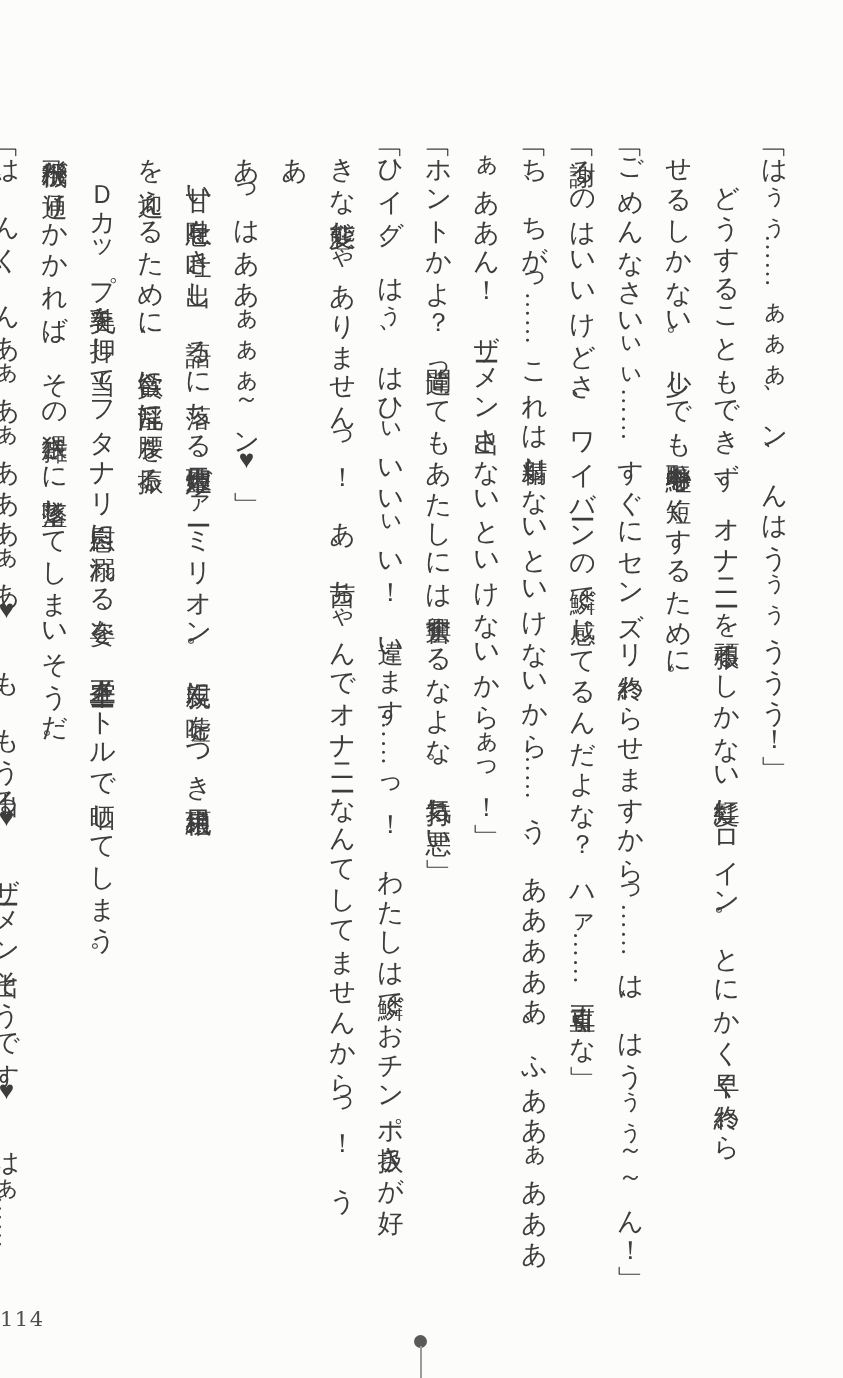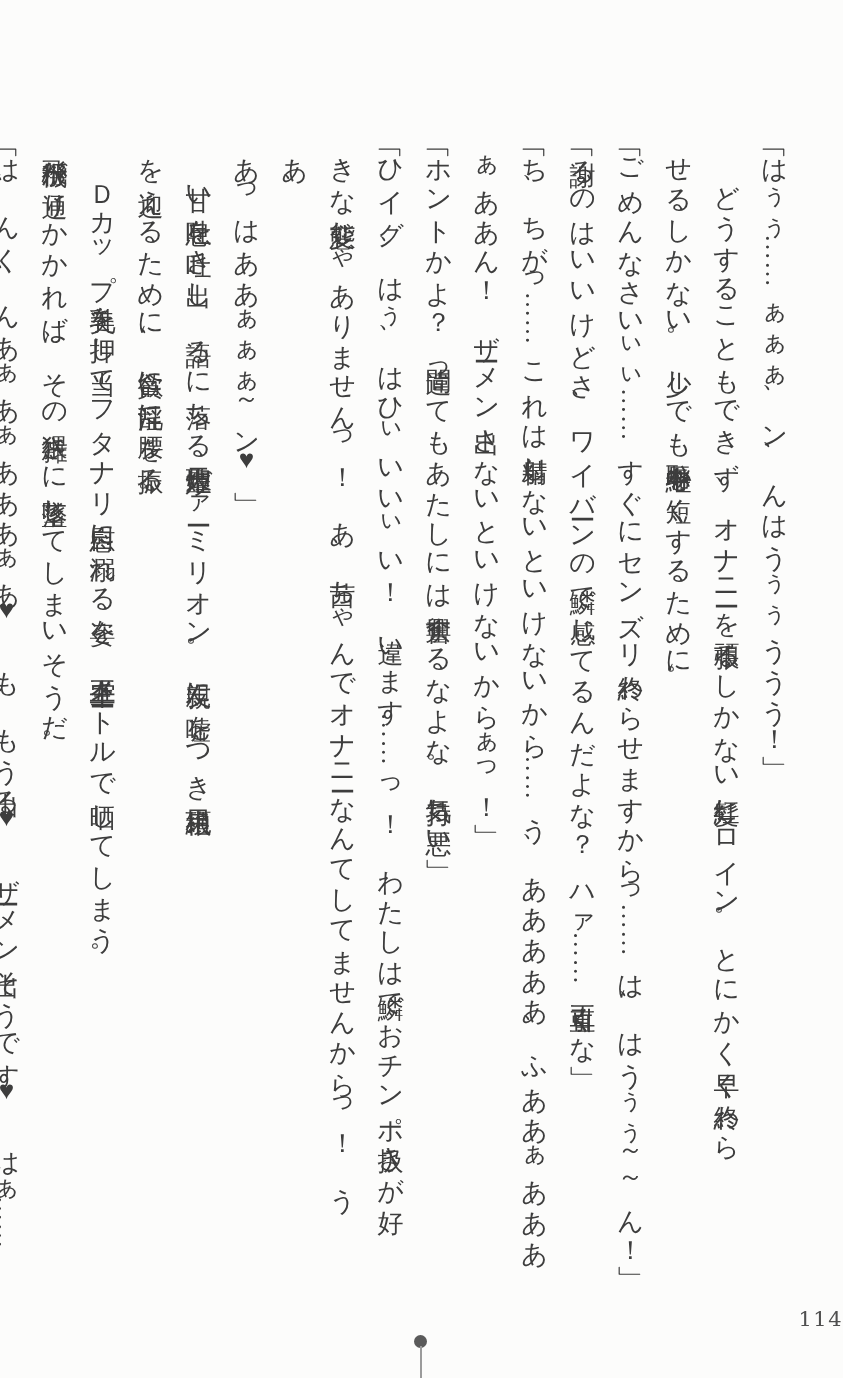--- a/index.html
+++ b/index.html
@@ -40,21 +40,21 @@
     left: 0;
     top: 1300px;
     width: 843px;
     height: 78px;
   }
   .page-number {
     position: absolute;
     left: 0;
     top: 7px;
     width: 100%;
-    text-align: right;
+    text-align: left;
     font-size: 21px;
     letter-spacing: 1.5px;
     color: var(--folio);
     font-family: "DejaVu Serif", "Liberation Serif", serif;
   }
   .pin-head {
     position: absolute;
     left: 414px;
     top: 35px;
     width: 13px;

